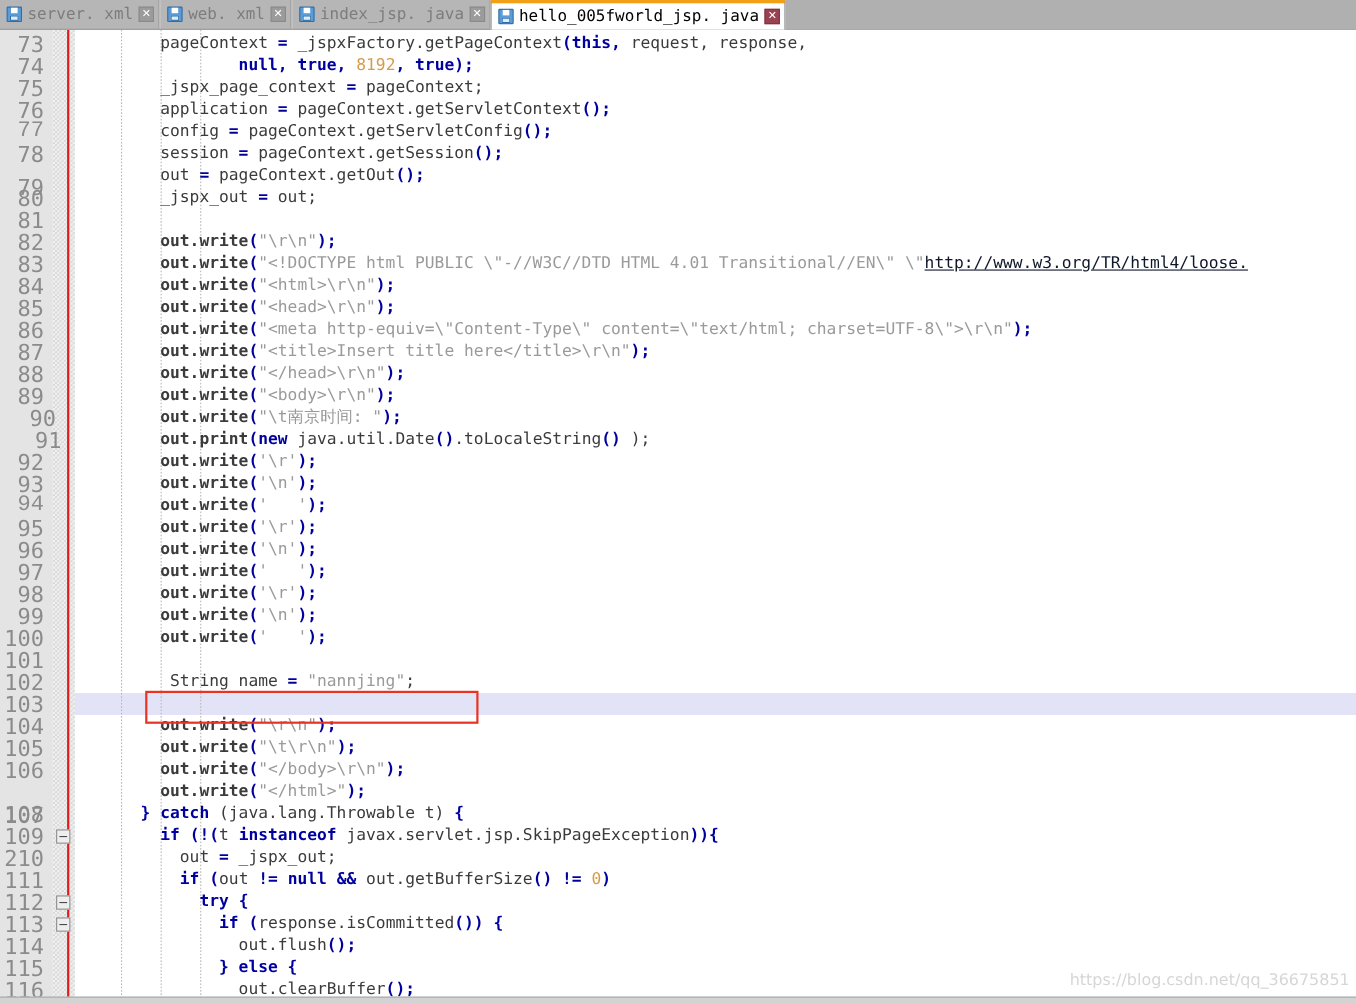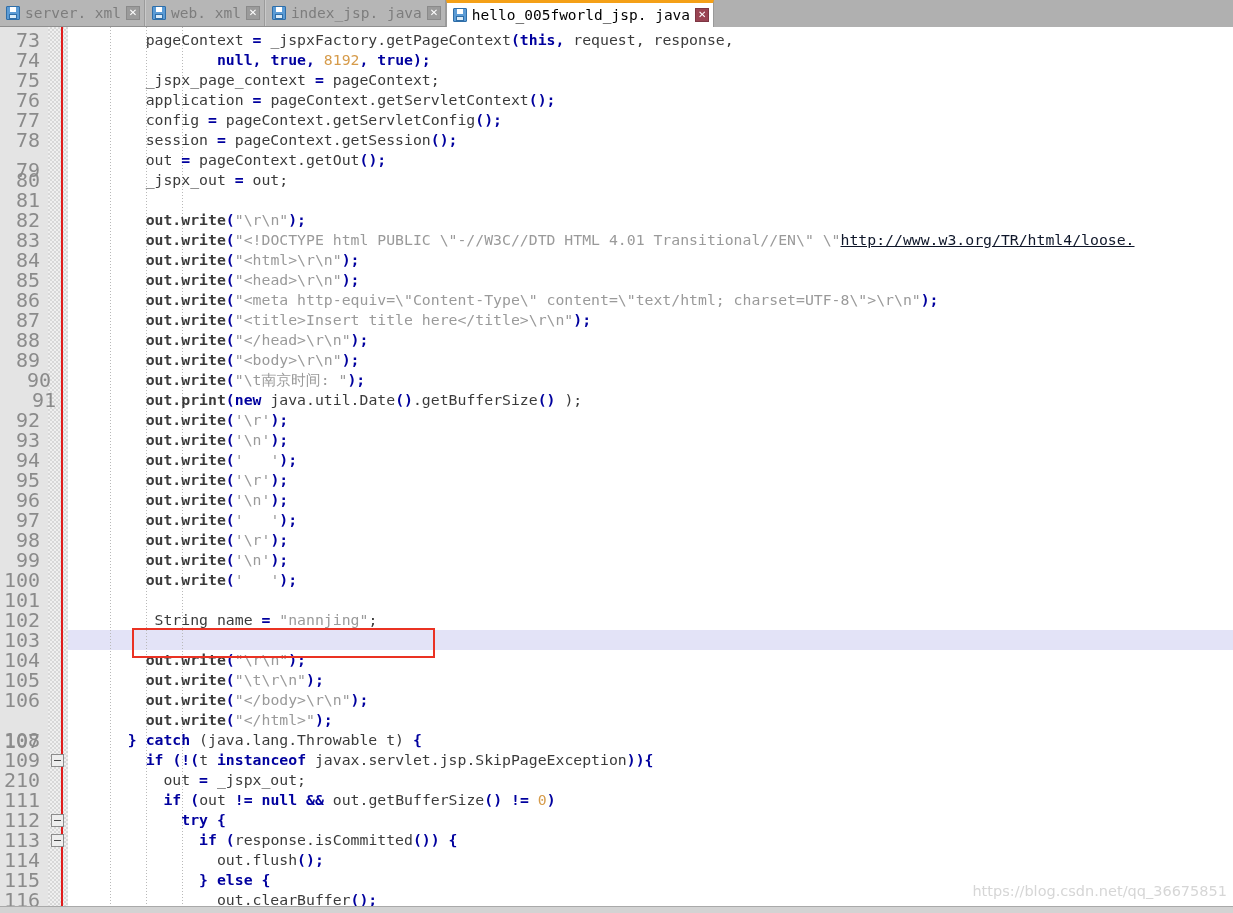--- a/index.html
+++ b/index.html
@@ -278,21 +278,21 @@
 
   <div id="lines">
       <div class="linenum" style="top: 3px;">73</div>
       <div class="codeline" style="top: 3px;"><span class="plain">    pageContext </span><span class="op">= </span><span class="plain">_jspxFactory.getPageContext</span><span class="op">(</span><span class="kw">this</span><span class="op">,</span><span class="plain"> request, response,</span></div>
       <div class="linenum" style="top: 23px;">74</div>
       <div class="codeline" style="top: 23px;"><span class="plain">            </span><span class="kw">null</span><span class="op">, </span><span class="kw">true</span><span class="op">, </span><span class="num">8192</span><span class="op">, </span><span class="kw">true</span><span class="op">);</span></div>
       <div class="linenum" style="top: 43px;">75</div>
       <div class="codeline" style="top: 43px;"><span class="plain">    _jspx_page_context </span><span class="op">= </span><span class="plain">pageContext;</span></div>
       <div class="linenum" style="top: 63px;">76</div>
       <div class="codeline" style="top: 63px;"><span class="plain">    application </span><span class="op">= </span><span class="plain">pageContext.getServletContext</span><span class="op">();</span></div>
-      <div class="linenum" style="top: 83px;">77</div>
+      <div class="linenum" style="top: 83px; font-family: Liberation Mono, monospace;">77</div>
       <div class="codeline" style="top: 83px;"><span class="plain">    config </span><span class="op">= </span><span class="plain">pageContext.getServletConfig</span><span class="op">();</span></div>
       <div class="linenum" style="top: 103px;">78</div>
       <div class="codeline" style="top: 103px;"><span class="plain">    session </span><span class="op">= </span><span class="plain">pageContext.getSession</span><span class="op">();</span></div>
       <div class="linenum" style="top: 133px;">79</div>
       <div class="codeline" style="top: 123px;"><span class="plain">    out </span><span class="op">= </span><span class="plain">pageContext.getOut</span><span class="op">();</span></div>
       <div class="linenum" style="top: 143px;">80</div>
       <div class="codeline" style="top: 143px;"><span class="plain">    _jspx_out </span><span class="op">= </span><span class="plain">out;</span></div>
       <div class="linenum" style="top: 163px;">81</div>
       <div class="codeline" style="top: 163px;"></div>
       <div class="linenum" style="top: 183px;">82</div>
@@ -307,26 +307,26 @@
       <div class="codeline" style="top: 263px;"><span class="plain">    </span><span class="id">out.write</span><span class="op">(</span><span class="str">"&lt;meta http-equiv=\"Content-Type\" content=\"text/html; charset=UTF-8\"&gt;\r\n"</span><span class="op">);</span></div>
       <div class="linenum" style="top: 283px;">87</div>
       <div class="codeline" style="top: 283px;"><span class="plain">    </span><span class="id">out.write</span><span class="op">(</span><span class="str">"&lt;title&gt;Insert title here&lt;/title&gt;\r\n"</span><span class="op">);</span></div>
       <div class="linenum" style="top: 303px;">88</div>
       <div class="codeline" style="top: 303px;"><span class="plain">    </span><span class="id">out.write</span><span class="op">(</span><span class="str">"&lt;/head&gt;\r\n"</span><span class="op">);</span></div>
       <div class="linenum" style="top: 323px;">89</div>
       <div class="codeline" style="top: 323px;"><span class="plain">    </span><span class="id">out.write</span><span class="op">(</span><span class="str">"&lt;body&gt;\r\n"</span><span class="op">);</span></div>
       <div class="linenum" style="top: 343px; padding-left: 11px;">90</div>
       <div class="codeline" style="top: 343px;"><span class="plain">    </span><span class="id">out.write</span><span class="op">(</span><span class="str">"\t南京时间: "</span><span class="op">);</span></div>
       <div class="linenum" style="top: 363px; margin-left: 16px;">91</div>
-      <div class="codeline" style="top: 363px;"><span class="plain">    </span><span class="id">out.print</span><span class="op">(</span><span class="kw">new</span><span class="plain"> java.util.Date</span><span class="op">()</span><span class="plain">.getBufferSize</span><span class="op">()</span><span class="plain"> );</span></div>
+      <div class="codeline" style="top: 363px;"><span class="plain">    </span><span class="id">out.print</span><span class="op">(</span><span class="kw">new</span><span class="plain"> java.util.Date</span><span class="op">()</span><span class="plain">.toLocaleString</span><span class="op">()</span><span class="plain"> );</span></div>
       <div class="linenum" style="top: 383px;">92</div>
       <div class="codeline" style="top: 383px;"><span class="plain">    </span><span class="id">out.write</span><span class="op">(</span><span class="str">'\r'</span><span class="op">);</span></div>
       <div class="linenum" style="top: 403px;">93</div>
       <div class="codeline" style="top: 403px;"><span class="plain">    </span><span class="id">out.write</span><span class="op">(</span><span class="str">'\n'</span><span class="op">);</span></div>
-      <div class="linenum" style="top: 423px;">94</div>
+      <div class="linenum" style="top: 423px; font-family: Liberation Mono, monospace;">94</div>
       <div class="codeline" style="top: 423px;"><span class="plain">    </span><span class="id">out.write</span><span class="op">(</span><span class="str">'   '</span><span class="op">);</span></div>
       <div class="linenum" style="top: 443px;">95</div>
       <div class="codeline" style="top: 443px;"><span class="plain">    </span><span class="id">out.write</span><span class="op">(</span><span class="str">'\r'</span><span class="op">);</span></div>
       <div class="linenum" style="top: 463px;">96</div>
       <div class="codeline" style="top: 463px;"><span class="plain">    </span><span class="id">out.write</span><span class="op">(</span><span class="str">'\n'</span><span class="op">);</span></div>
       <div class="linenum" style="top: 483px;">97</div>
       <div class="codeline" style="top: 483px;"><span class="plain">    </span><span class="id">out.write</span><span class="op">(</span><span class="str">'   '</span><span class="op">);</span></div>
       <div class="linenum" style="top: 503px;">98</div>
       <div class="codeline" style="top: 503px;"><span class="plain">    </span><span class="id">out.write</span><span class="op">(</span><span class="str">'\r'</span><span class="op">);</span></div>
       <div class="linenum" style="top: 523px;">99</div>

